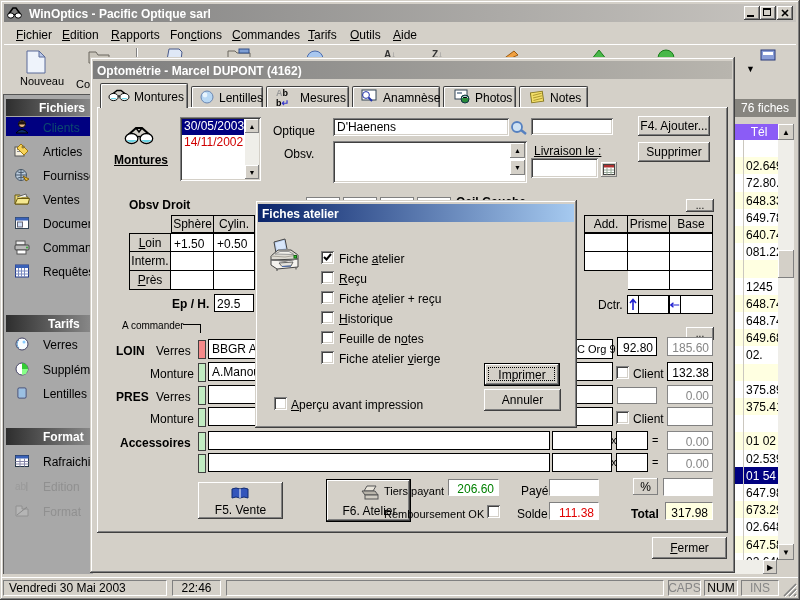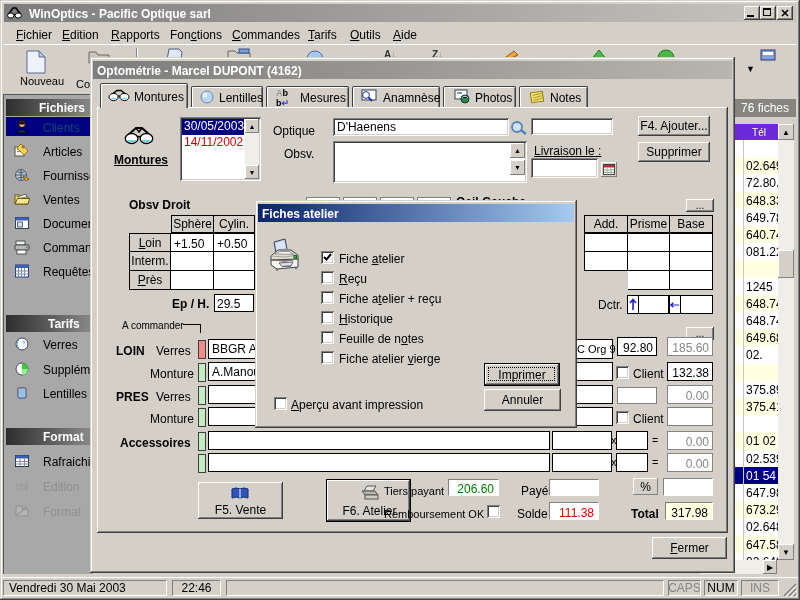--- a/index.html
+++ b/index.html
@@ -102,21 +102,21 @@
 
   <div class="ab" style="left:746px;top:64px;font-size:9px;color:#000;">▼</div>
 </div>
 
 <div id="rightlist">
 
   <div class="ab cl" style="left:690px;top:99px;width:106px;height:18px;background:#87857f;">
     <div class="ab w" style="right:7px;top:2px;font-size:12px;">76 fiches</div>
   </div>
 
-  <div class="ab ct w" style="left:700px;top:124px;width:78px;height:16px;background:#6d28d9;font-size:10px;">
+  <div class="ab ct w" style="left:700px;top:124px;width:78px;height:16px;background:#8b5cf6;font-size:12px;">
     <span style="margin-left:40px;">Tél</span>
   </div>
 
   <div id="rows">
   <div class="ab" style="left:700px;top:140.0px;width:78px;height:17.2px;background:#ffffff;color:#000;font-size:12px;">
         <span style="position:absolute;left:46px;top:2px;white-space:nowrap;"></span>
       </div>
   <div class="ab" style="left:700px;top:157.2px;width:78px;height:17.2px;background:#ffffe1;color:#000;font-size:12px;">
         <span style="position:absolute;left:46px;top:2px;white-space:nowrap;">02.649</span>
       </div>

